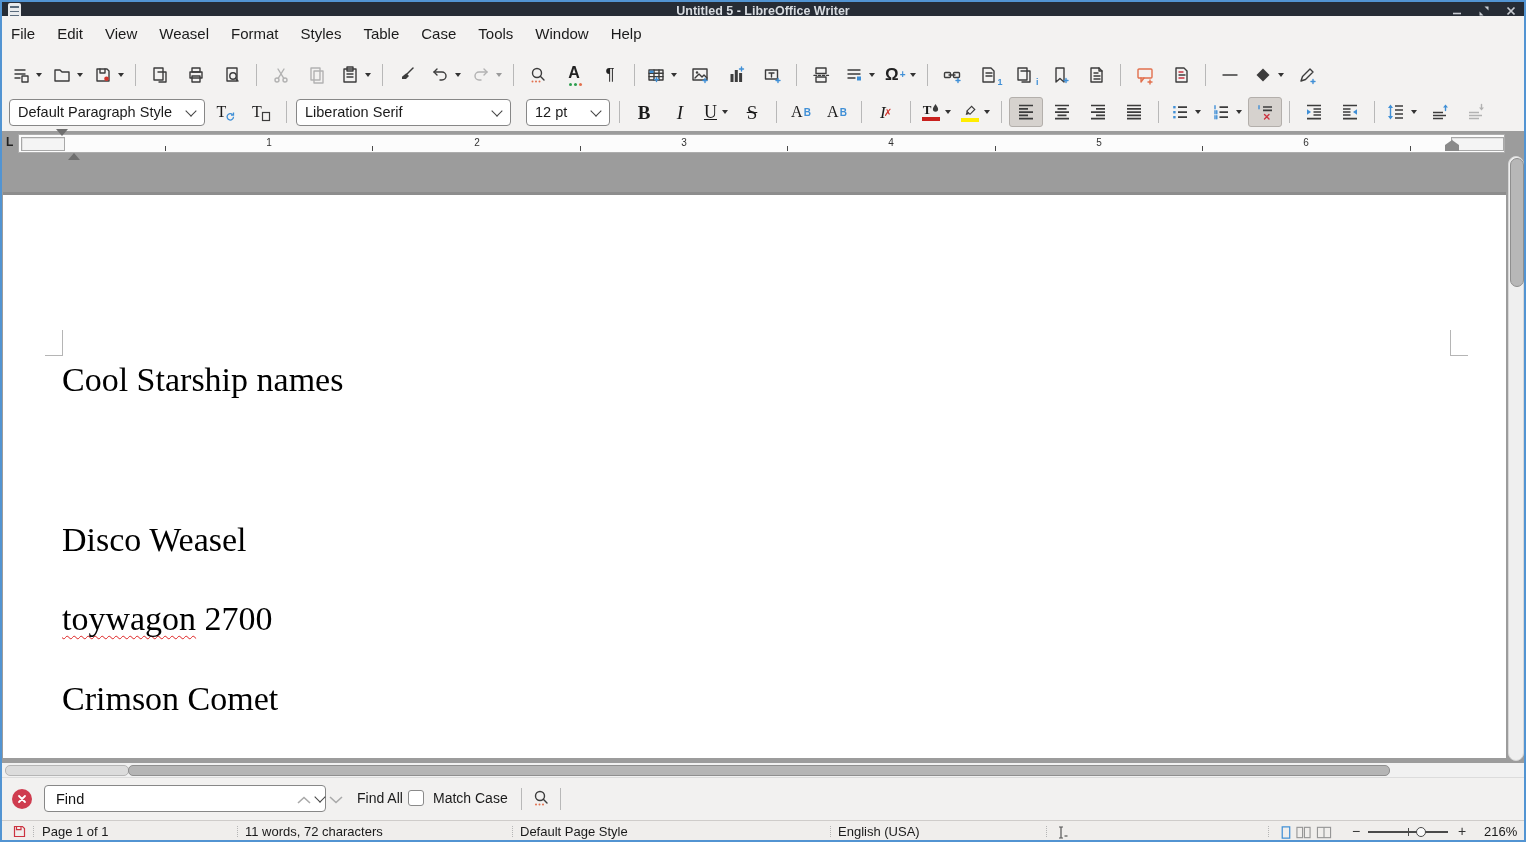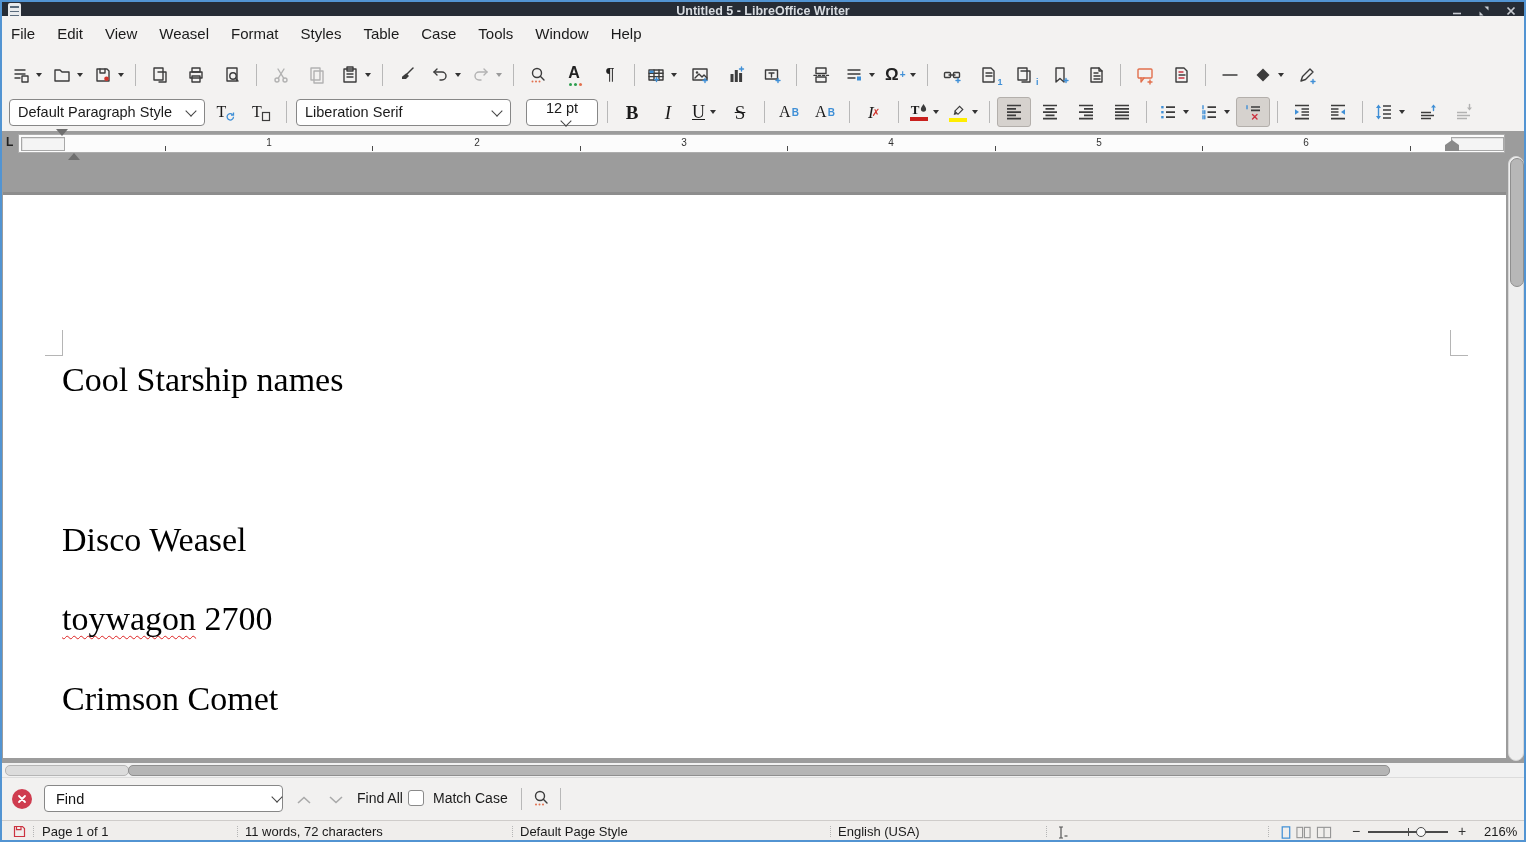--- a/index.html
+++ b/index.html
@@ -80,21 +80,21 @@
   .vthumb{position:absolute;left:1px;top:1px;width:12px;height:127px;background:#b7b7b7;border:1px solid #8e8e8e;border-radius:7px;}
 
   
   .hscroll{position:absolute;left:0;top:763px;width:100%;height:14px;background:#f1f1f1;}
   .htrackL{position:absolute;left:5px;top:2px;width:122px;height:9px;background:#dcdcdc;border:1px solid #b5b5b5;border-radius:5px;}
   .hthumb{position:absolute;left:128px;top:2px;width:1260px;height:9px;background:#b5b5b5;border:1px solid #8f8f8f;border-radius:5px;}
 
   
   .findbar{position:absolute;left:0;top:777px;width:100%;height:43px;background:#f2f1f0;border-top:1px solid #dcdcdc;box-sizing:border-box;}
   .fclose{position:absolute;left:12px;top:11px;width:20px;height:20px;border-radius:50%;background:#cf3c4f;color:#fff;display:flex;align-items:center;justify-content:center;font-size:12px;font-weight:bold;}
-  .fcombo{position:absolute;left:44px;top:7px;width:239px;height:27px;background:#fff;border:1px solid #878787;border-radius:4px;display:flex;align-items:center;box-sizing:border-box;}
+  .fcombo{position:absolute;left:44px;top:7px;width:282px;height:27px;background:#fff;border:1px solid #878787;border-radius:4px;display:flex;align-items:center;box-sizing:border-box;}
   .fcombo input{border:none;outline:none;flex:1;margin-left:9px;font-size:14.5px;font-family:inherit;color:#111;background:transparent;}
   .fcombo input::placeholder{color:#141414;opacity:1;}
   .farrow{position:absolute;top:13px;width:14px;height:9px;}
   .farrow svg .g{stroke:#a9a9a9;stroke-width:1.6;fill:none;}
   .flabel{position:absolute;top:12px;font-size:14px;color:#1a1a1a;}
   .fcb{position:absolute;left:408px;top:12px;width:16px;height:16px;background:#fff;border:1px solid #8a8a8a;border-radius:3px;box-sizing:border-box;}
   .fsep{position:absolute;top:10px;width:1px;height:22px;background:#b8b8b8;}
 
   
   .statusbar{position:absolute;left:0;top:820px;width:100%;height:22px;background:#f0eeec;border-top:1px solid #cfccca;box-sizing:border-box;font-size:13px;color:#1a1a1a;}
@@ -391,21 +391,21 @@
         <span class="lt" style="font-size:16px">T</span>
         <svg width="11" height="11" viewBox="0 0 11 11" style="margin-left:-1px;margin-top:8px">
           <rect x="1.5" y="1.5" width="7" height="8" stroke="#3c3c3c" fill="none" stroke-width="1.2"></rect>
         </svg>
       </div>
     <span class="sep"></span>
     <div class="combo" style="width:215px;">
         <span class="val">Liberation Serif</span>
         <span class="chev"></span>
       </div>
-    <div class="combo" style="width:72px;margin-left:12px;flex-direction:column;">
+    <div class="combo" style="width:84px;margin-left:12px;">
         <span class="val">12 pt</span>
         <span class="chev"></span>
       </div>
     <span class="sep"></span>
     <div class="tbtn">
         <span class="lt bld">B</span>
       </div>
     <div class="tbtn">
         <span class="lt ita">I</span>
       </div>

